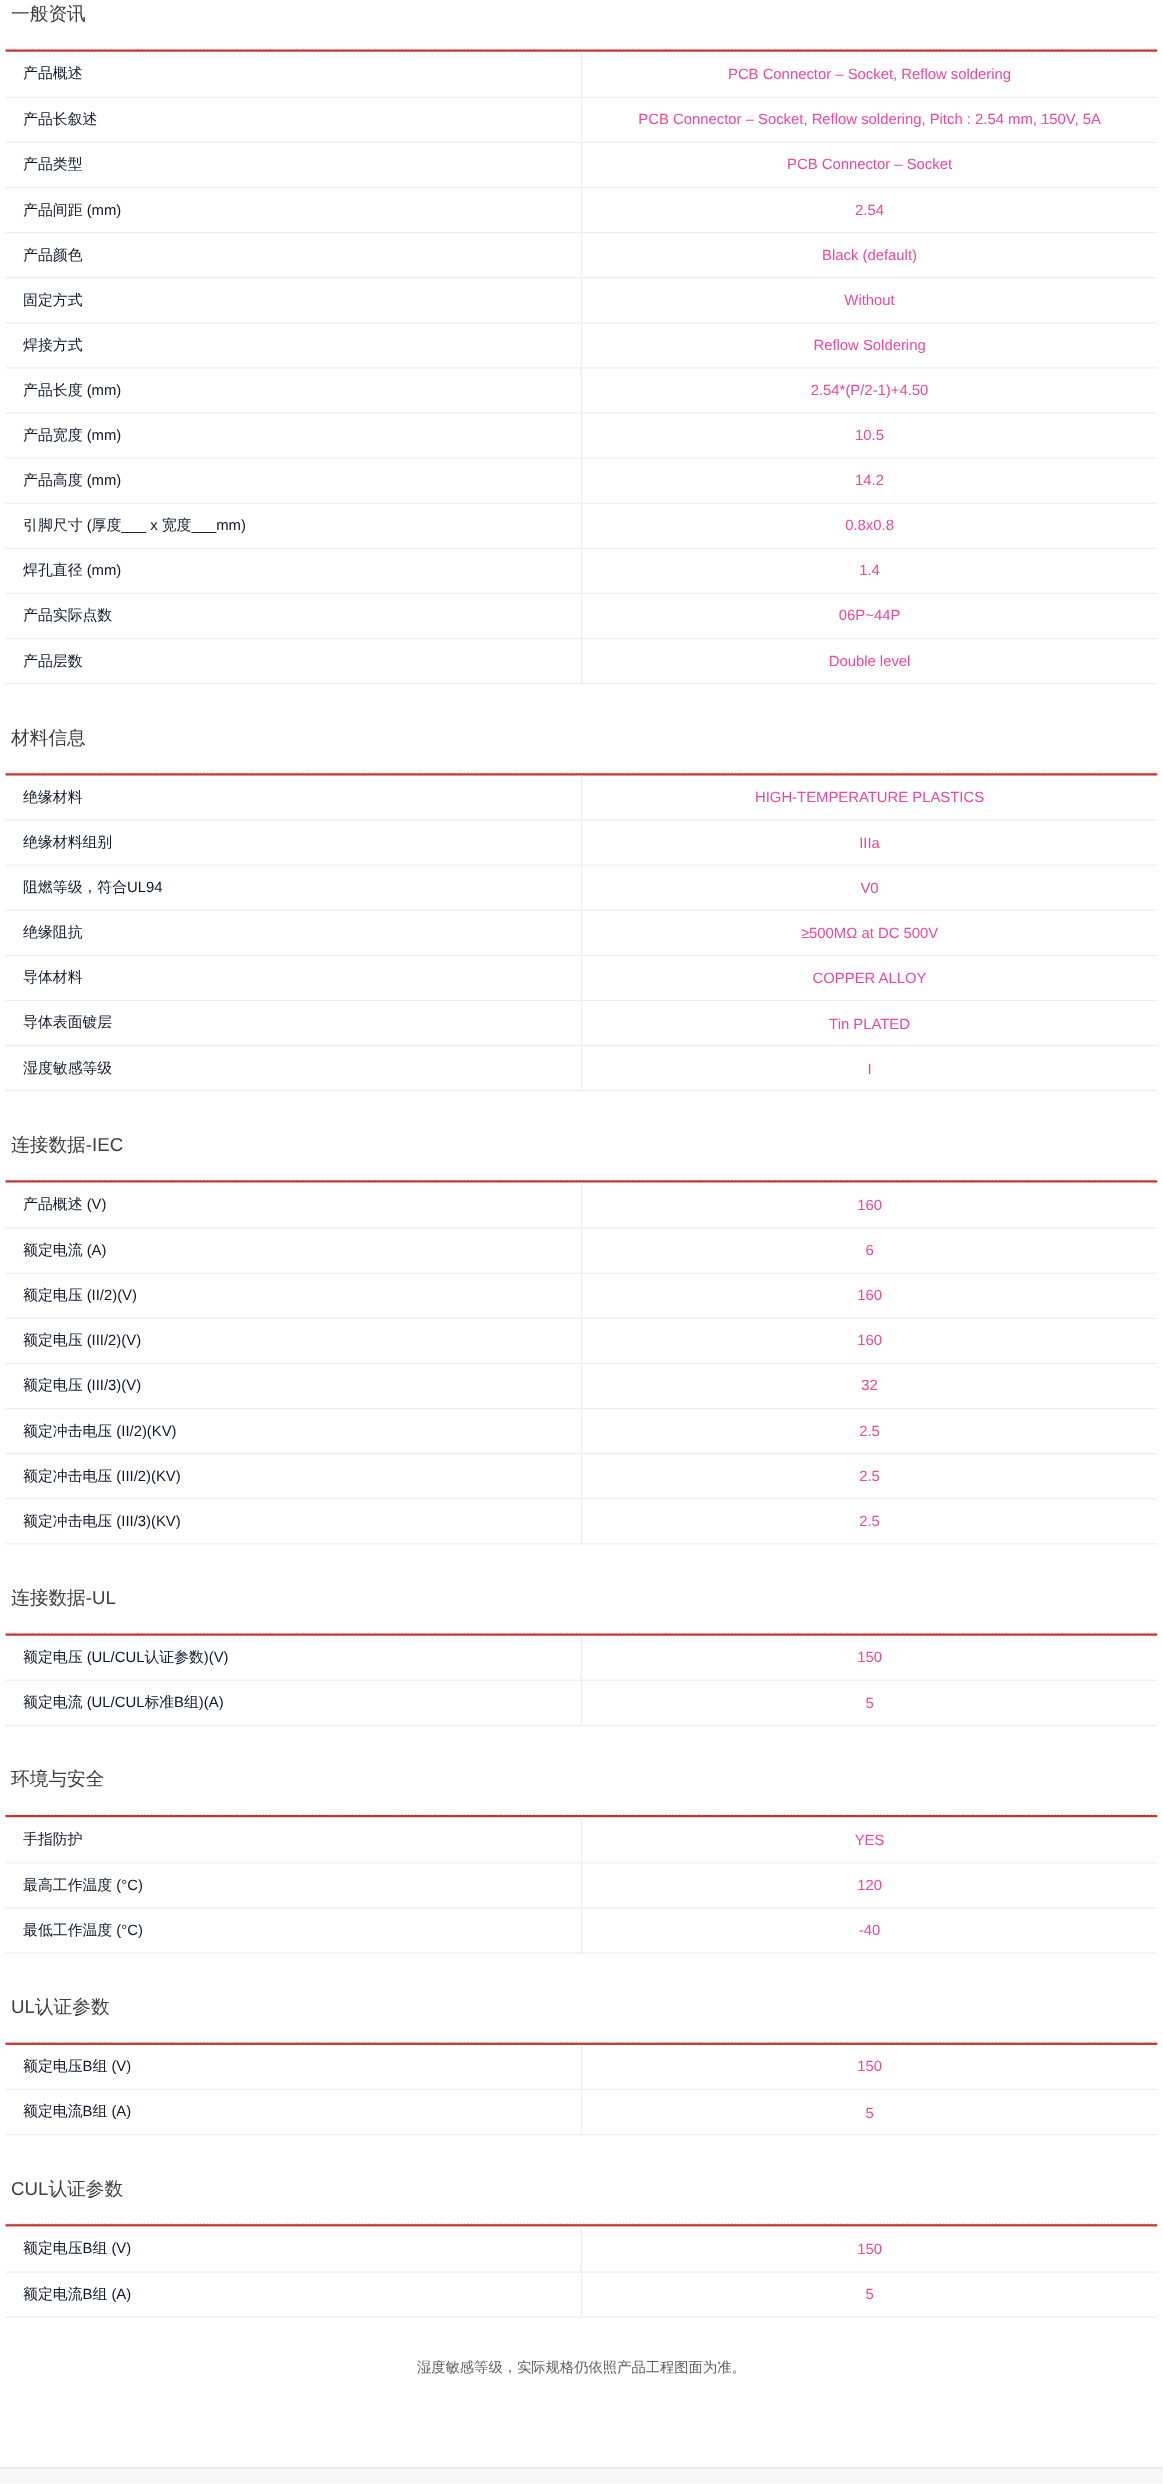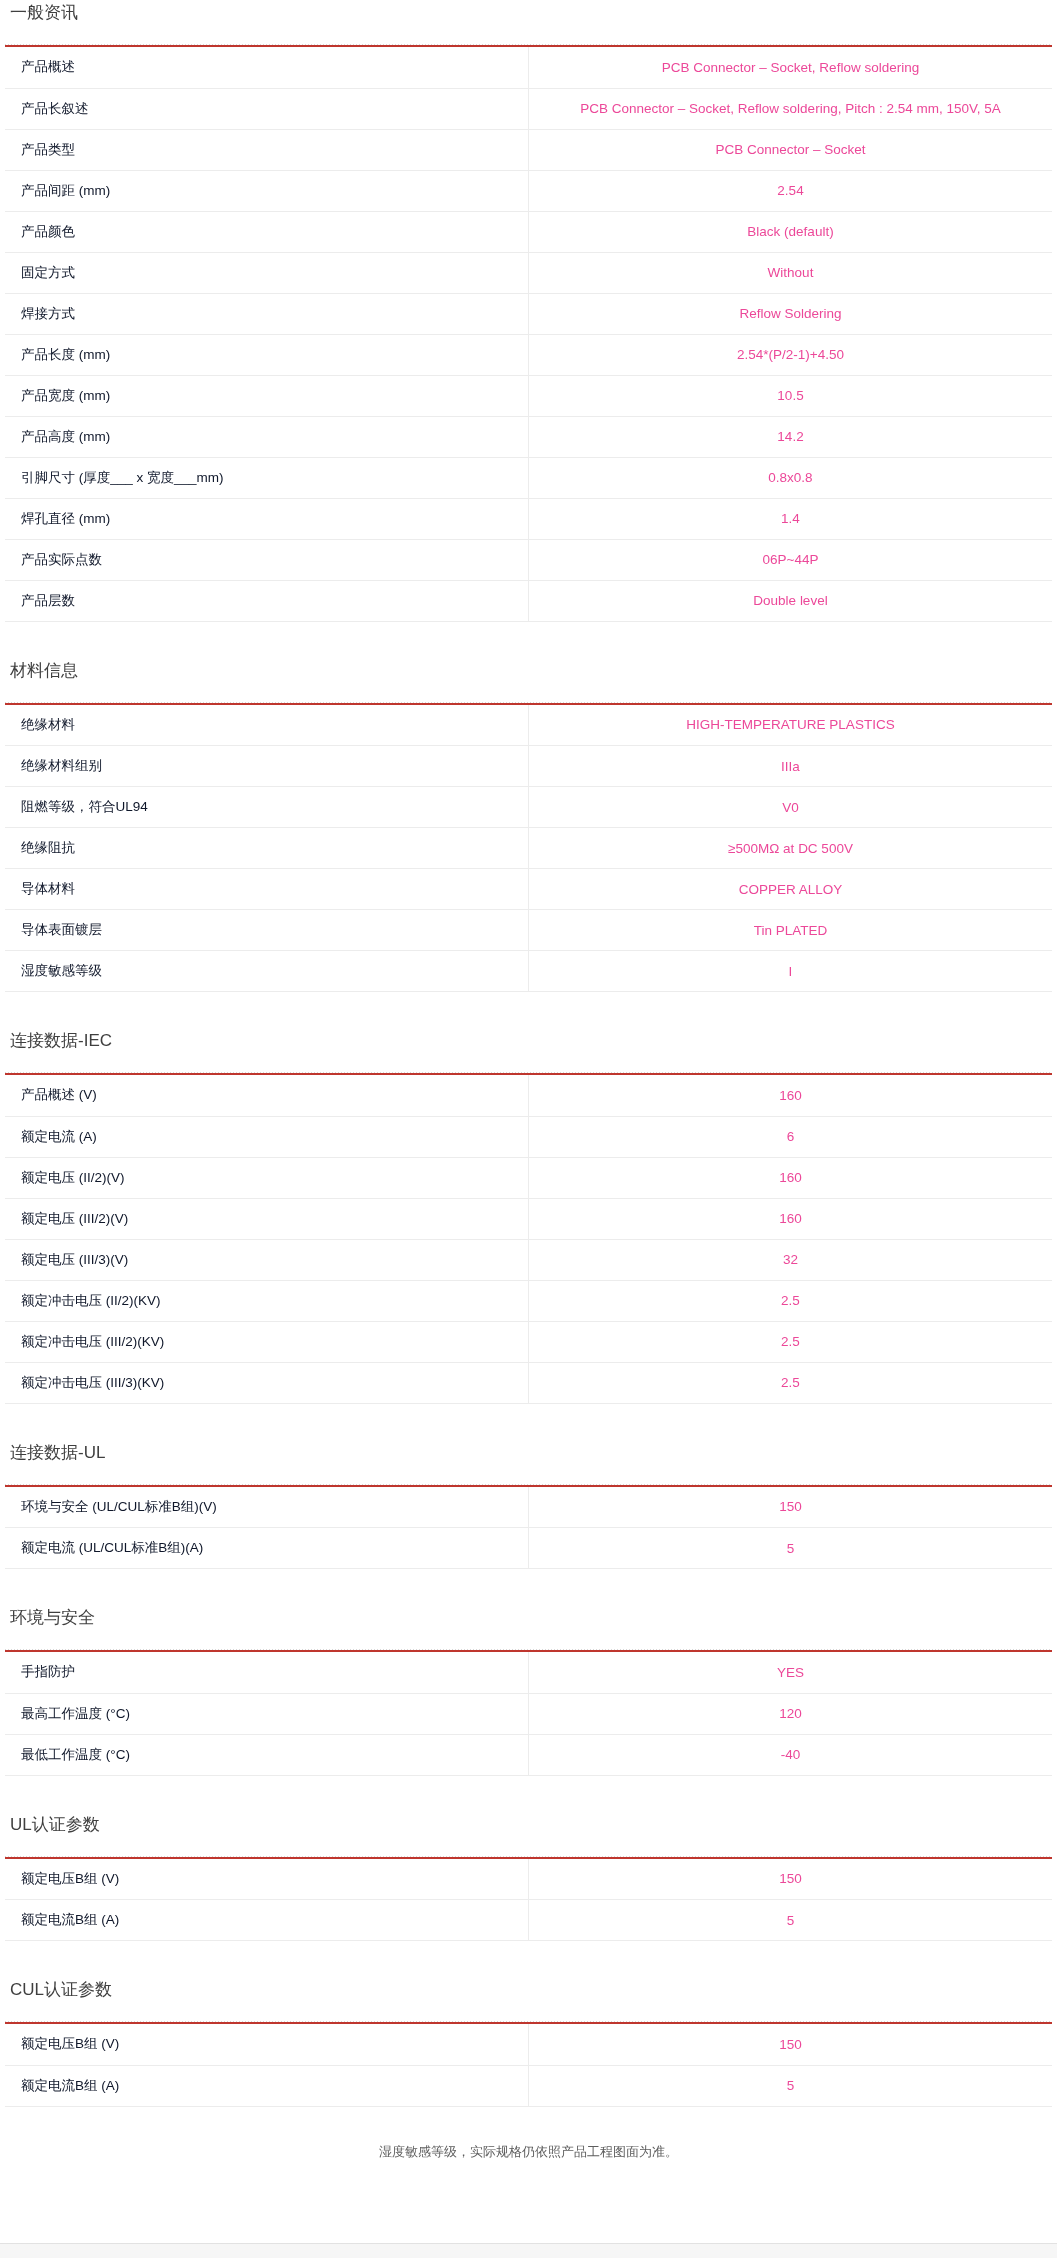--- a/index.html
+++ b/index.html
@@ -207,21 +207,21 @@
           </tr>
         </tbody>
       </table>
     </section>
     <section class="spec-section">
       <h2 class="section-title">连接数据-UL</h2>
       <div class="section-rule"></div>
       <table class="spec-table">
         <tbody>
           <tr>
-            <td class="row-label">环境与安全 (UL/CUL标准B组)(V)</td>
+            <td class="row-label">额定电压 (UL/CUL认证参数)(V)</td>
             <td class="row-value">150</td>
           </tr>
           <tr>
             <td class="row-label">额定电流 (UL/CUL标准B组)(A)</td>
             <td class="row-value">5</td>
           </tr>
         </tbody>
       </table>
     </section>
     <section class="spec-section">

